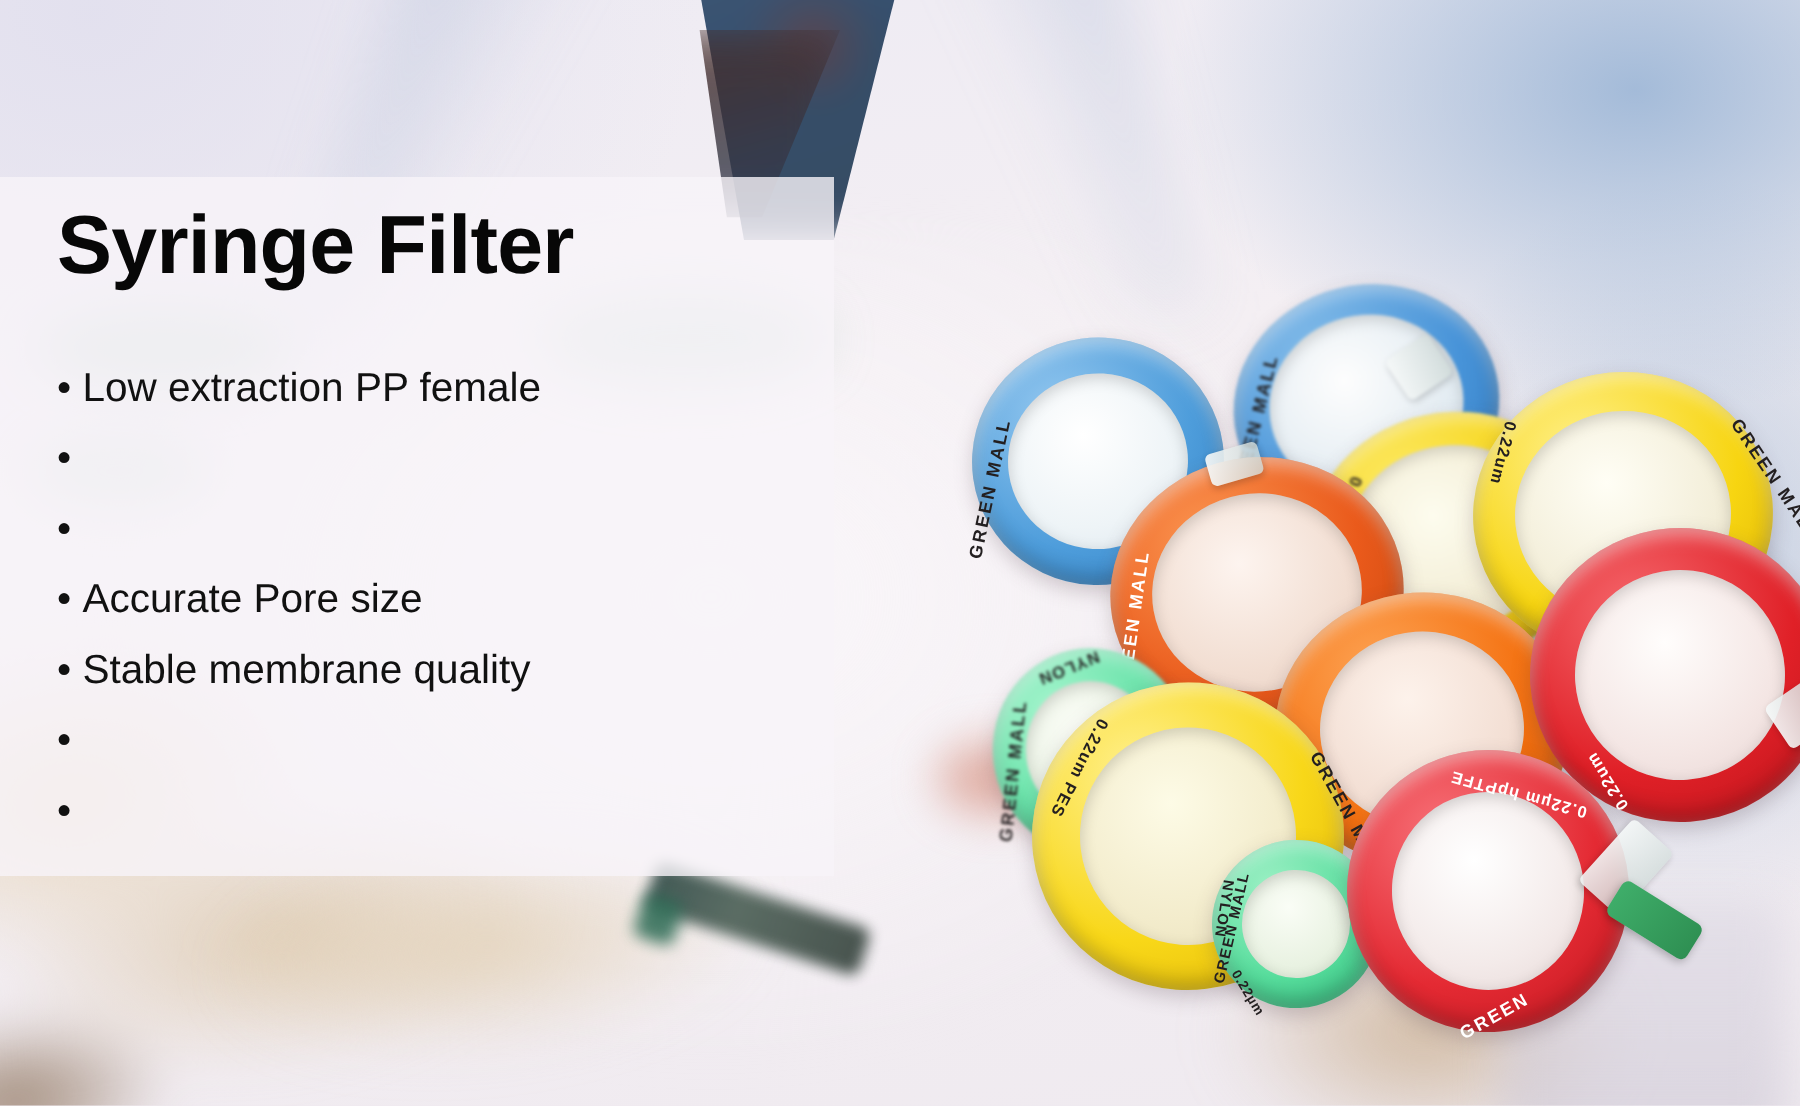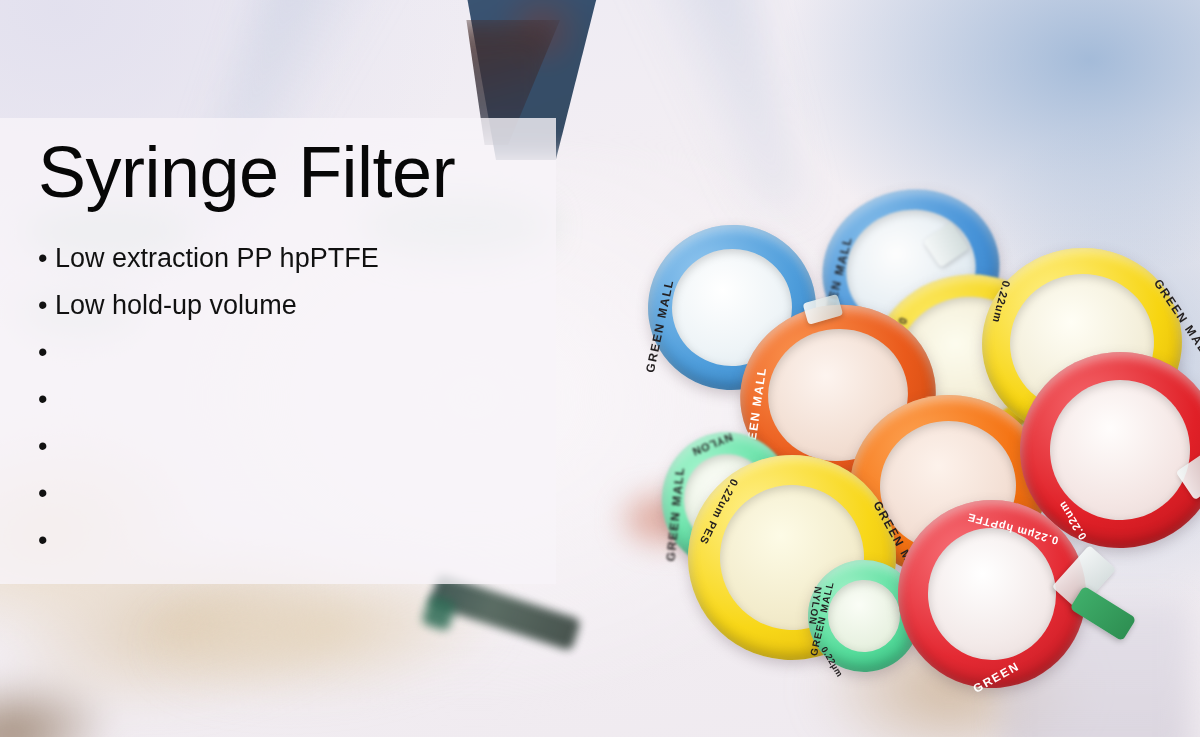--- a/index.html
+++ b/index.html
@@ -102,21 +102,21 @@
     background:rgba(150,195,170,.3); border-radius:50%; filter:blur(16px);
   }
 
   
   .panel {
     position:absolute; left:0; top:118px; width:556px; height:466px;
     background:rgba(248,244,249,.80);
   }
   .title {
     position:absolute; left:38px; top:18px;
-    font-size:72px; font-weight:normal; color:#070707;
+    font-size:55px; font-weight:bold; color:#070707;
     letter-spacing:-.5px; line-height:1;
   }
   .bullets { position:absolute; left:38px; top:127px; }
   .bullet {
     display:flex; align-items:flex-start;
     font-size:27px; color:#111; line-height:1; height:47px;
     white-space:nowrap;
   }
   .bullet .dot { width:17px; flex:0 0 17px; }
 
@@ -282,34 +282,35 @@
     </div>
     <div class="nozzle" style="left:466px;top:380px;width:36px;height:56px;transform:rotate(42deg);"></div>
     <div class="stem" style="left:472px;top:430px;width:62px;height:27px;transform:rotate(32deg);"></div>
   </div>
 
   <div class="panel">
     <div class="title">Syringe Filter</div>
     <div class="bullets">
       <div class="bullet">
         <span class="dot">•</span>
-        <span>Low extraction PP hpPTFE</span>
-      </div>
-      <div class="bullet">
-        <span class="dot">•</span>
-        <span>Low hold-up volume</span>
-      </div>
-      <div class="bullet">
-        <span class="dot">•</span>
-      </div>
-      <div class="bullet">
-        <span class="dot">•</span>
-      </div>
-      <div class="bullet">
-        <span class="dot">•</span>
+        <span>Low extraction PP female</span>
+      </div>
+      <div class="bullet">
+        <span class="dot">•</span>
+      </div>
+      <div class="bullet">
+        <span class="dot">•</span>
+      </div>
+      <div class="bullet">
+        <span class="dot">•</span>
+        <span>Accurate Pore size</span>
+      </div>
+      <div class="bullet">
+        <span class="dot">•</span>
+        <span>Stable membrane quality</span>
       </div>
       <div class="bullet">
         <span class="dot">•</span>
       </div>
       <div class="bullet">
         <span class="dot">•</span>
       </div>
     </div>
   </div>
 

